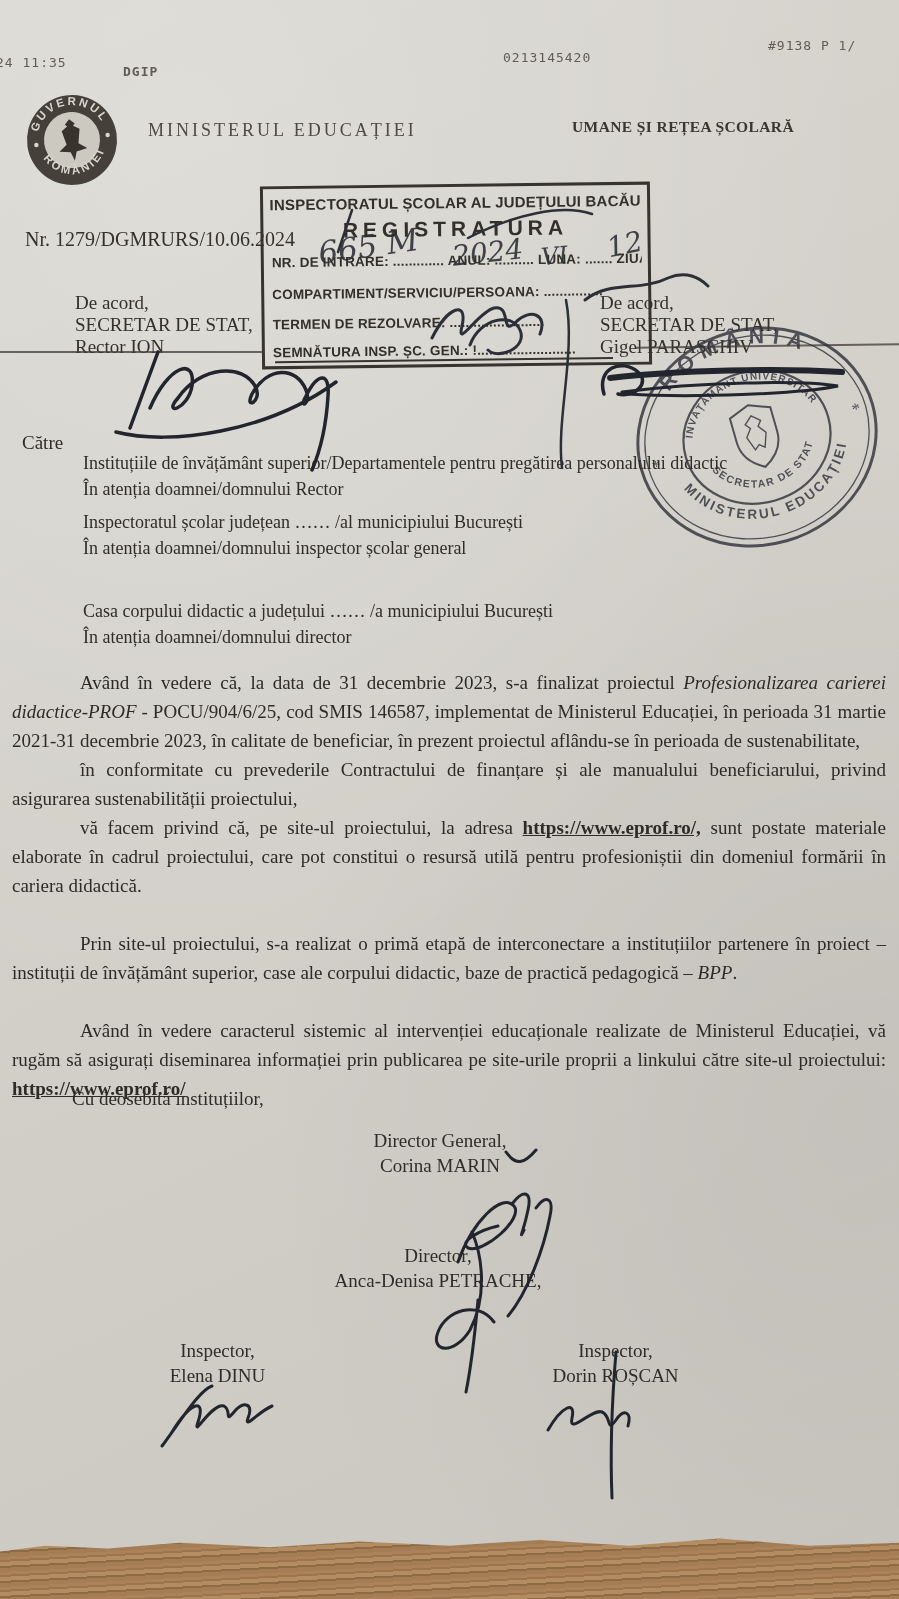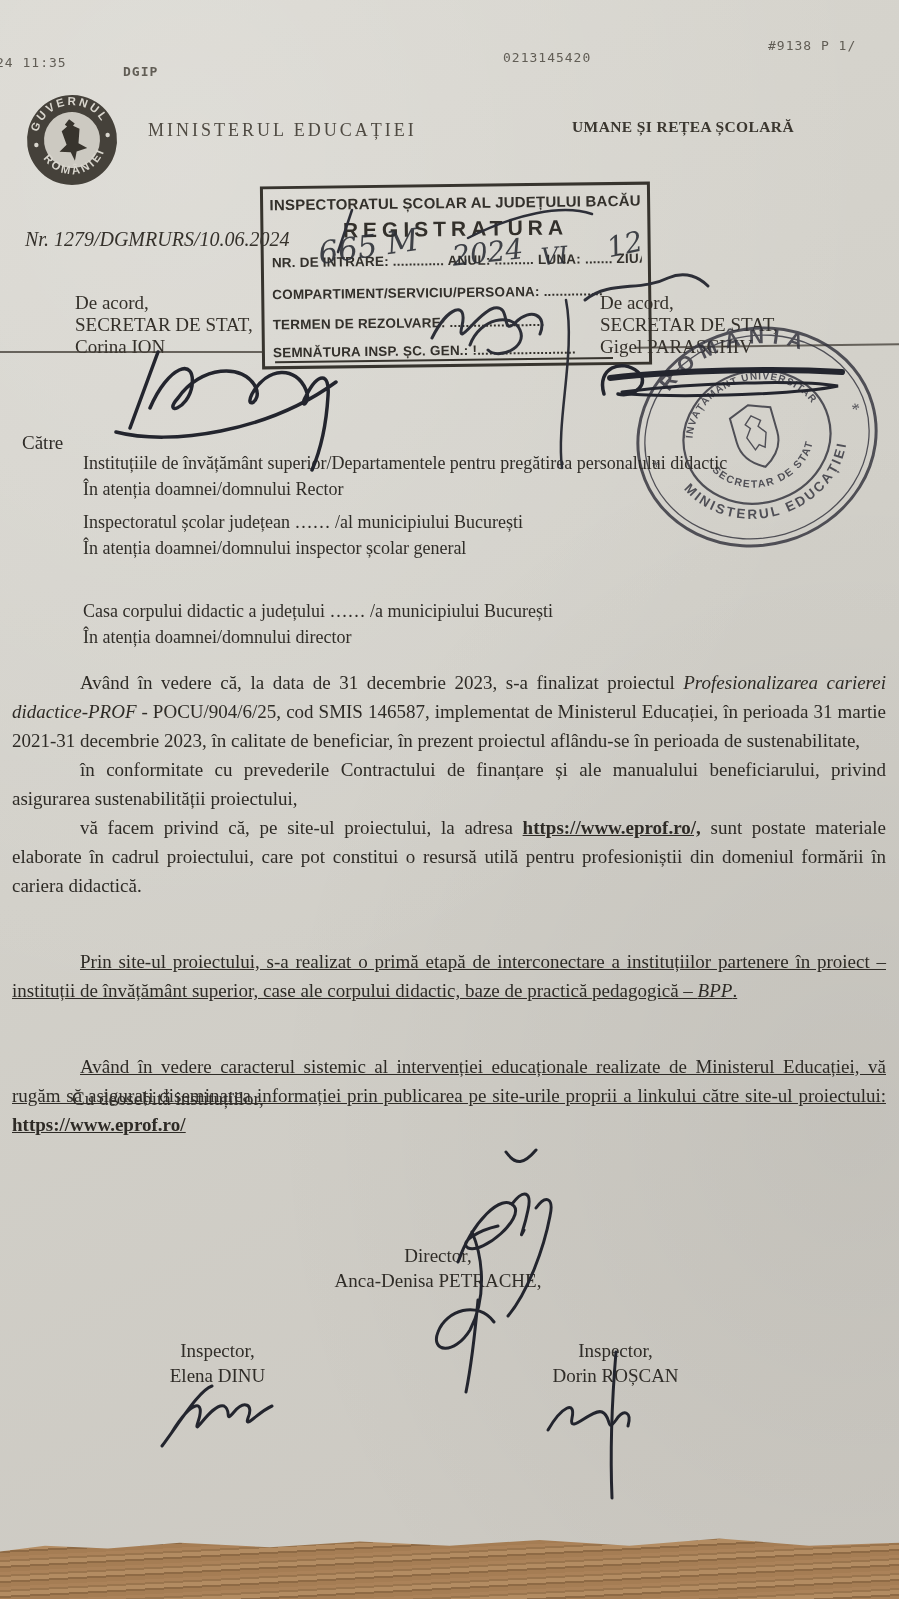--- a/index.html
+++ b/index.html
@@ -9,37 +9,37 @@
     background:
       radial-gradient(130% 90% at 20% 10%, rgba(255,255,255,.20), rgba(0,0,0,0) 60%),
       radial-gradient(120% 80% at 95% 70%, rgba(0,0,0,.05), rgba(0,0,0,0) 55%),
       linear-gradient(155deg, #d8d6cf 0%, #d2d0c9 45%, #cbc8c1 100%);
     font-family:"Liberation Serif", serif; color:#2f2c28;
   }
   .abs { position:absolute; }
   .fax { font-family:"DejaVu Sans Mono", monospace; font-size:13px; color:#615d55; letter-spacing:1px; }
   .ministry { font-size:18px; letter-spacing:3px; color:#4f4a42; font-variant:small-caps; }
   .dir-block { width:410px; text-align:center; font-weight:bold; font-size:15.5px; line-height:21px; color:#3b3730; letter-spacing:.4px; }
-  .refnr { font-size:20px; color:#35312b;font-style:italic; }
+  .refnr { font-size:20px; color:#35312b; }
   .stamp-box {
     width:390px; height:183px; border:3px solid #37342e; transform:rotate(-0.7deg);
     font-family:"Liberation Sans", sans-serif; font-weight:bold; color:#33302b;
   }
   .sb-title { position:absolute; top:7px; left:0; width:100%; text-align:center; font-size:15px; letter-spacing:.2px; }
   .sb-reg { position:absolute; top:30px; left:0; width:100%; text-align:center; font-size:21px; letter-spacing:5px; }
   .sb-row { position:absolute; left:8px; right:6px; font-size:13.5px; letter-spacing:.2px; white-space:nowrap; overflow:hidden; }
   .sb-underline { position:absolute; left:10px; bottom:3px; width:88%; height:2px; background:#37342e; }
   .approval { font-size:19px; line-height:22px; color:#34302a; }
   .hw { font-family:"DejaVu Serif", serif; font-style:italic; color:#2e3138; opacity:.9; }
   .scanline { position:absolute; height:2px; background:rgba(64,59,52,.75); }
   .to-label { font-size:19px; }
   .recipient { font-size:18px; line-height:26px; color:#302d28; }
   .bodytext { width:874px; font-size:19px; line-height:29px; text-align:justify; color:#2e2b26; }
   .bodytext p { text-indent:68px; }
-  .gap { margin-top:47px;text-decoration:underline; }
+  .gap { margin-top:29px; }
   .it { font-style:italic; }
   .lnk { font-weight:bold; text-decoration:underline; }
   .closing { font-size:19px; }
   .sigblock { text-align:center; font-size:19px; line-height:25px; color:#302d28; }
   .ink { position:absolute; left:0; top:0; pointer-events:none; }
   .wood {
     position:absolute; left:0; bottom:0; width:899px; height:72px;
     background:
       repeating-linear-gradient(177deg, #ab8259 0 3px, #9a754e 3px 5px, #b38c62 5px 9px, #8e6a45 9px 11px, #a57d54 11px 15px);
     clip-path:polygon(0 34%, 5% 26%, 12% 30%, 20% 22%, 30% 28%, 40% 20%, 50% 26%, 60% 18%, 70% 26%, 80% 16%, 90% 26%, 100% 22%, 100% 100%, 0 100%);
@@ -92,21 +92,21 @@
   </div>
 
   <div class="abs hw" style="left:318px; top:228px; font-size:31px; transform:rotate(-8deg);">665 M</div>
   <div class="abs hw" style="left:452px; top:236px; font-size:28px; transform:rotate(-6deg);">2024</div>
   <div class="abs hw" style="left:541px; top:242px; font-size:24px; transform:rotate(-5deg);">VI</div>
   <div class="abs hw" style="left:607px; top:228px; font-size:28px; transform:rotate(-12deg);">12</div>
 
   <div class="abs approval" style="left:75px; top:292px; width:210px;">
     <div>De acord,</div>
     <div>SECRETAR DE STAT,</div>
-    <div>Corina ION</div>
+    <div>Rector ION</div>
   </div>
   <div class="abs approval" style="left:600px; top:292px; width:215px;">
     <div>De acord,</div>
     <div>SECRETAR DE STAT,</div>
     <div>Gigel PARASCHIV</div>
   </div>
   <div class="scanline" style="left:0; top:351px; width:263px;"></div>
   <div class="scanline" style="left:636px; top:345px; width:263px; transform:rotate(-0.8deg);"></div>
 
   <svg class="abs" style="left:628px; top:320px; transform:rotate(-16deg); opacity:.82;" width="258" height="234" viewBox="0 0 258 234">
@@ -158,20 +158,24 @@
   <div class="abs bodytext" style="left:12px; top:668px;">
     <p><span>Având în vedere că, la data de 31 decembrie 2023, s-a finalizat proiectul </span><span class="it">Profesionalizarea carierei didactice-PROF</span><span> - POCU/904/6/25, cod SMIS 146587, implementat de Ministerul Educației, în perioada 31 martie 2021-31 decembrie 2023, în calitate de beneficiar, în prezent proiectul aflându-se în perioada de sustenabilitate,</span></p>
     <p><span>în conformitate cu prevederile Contractului de finanțare și ale manualului beneficiarului, privind asigurarea sustenabilității proiectului,</span></p>
     <p><span>vă facem privind că,    pe site-ul proiectului, la adresa </span><span class="lnk">https://www.eprof.ro/,</span><span> sunt postate materiale elaborate în cadrul proiectului, care pot constitui o resursă utilă pentru profesioniștii din domeniul formării în cariera didactică.</span></p>
     <p class="gap"><span>Prin site-ul proiectului, s-a realizat o primă etapă de interconectare a instituțiilor partenere în proiect – instituții de învățământ superior, case ale corpului didactic, baze de practică pedagogică – </span><span class="it">BPP</span><span>.</span></p>
     <p class="gap"><span>Având în vedere caracterul sistemic al intervenției educaționale realizate de Ministerul Educației, vă rugăm să asigurați diseminarea informației prin publicarea pe site-urile proprii a linkului către site-ul proiectului: </span><span class="lnk">https://www.eprof.ro/</span></p>
   </div>
 
   <div class="abs closing" style="left:72px; top:1088px;">Cu deosebită instituțiilor,</div>
 
+  <div class="abs sigblock" style="left:330px; top:1128px; width:220px;">
+    <div>Director General,</div>
+    <div>Corina MARIN</div>
+  </div>
   <div class="abs sigblock" style="left:328px; top:1243px; width:220px;">
     <div>Director,</div>
     <div>Anca-Denisa PETRACHE,</div>
   </div>
   <div class="abs sigblock" style="left:130px; top:1338px; width:175px;">
     <div>Inspector,</div>
     <div>Elena DINU</div>
   </div>
   <div class="abs sigblock" style="left:528px; top:1338px; width:175px;">
     <div>Inspector,</div>

